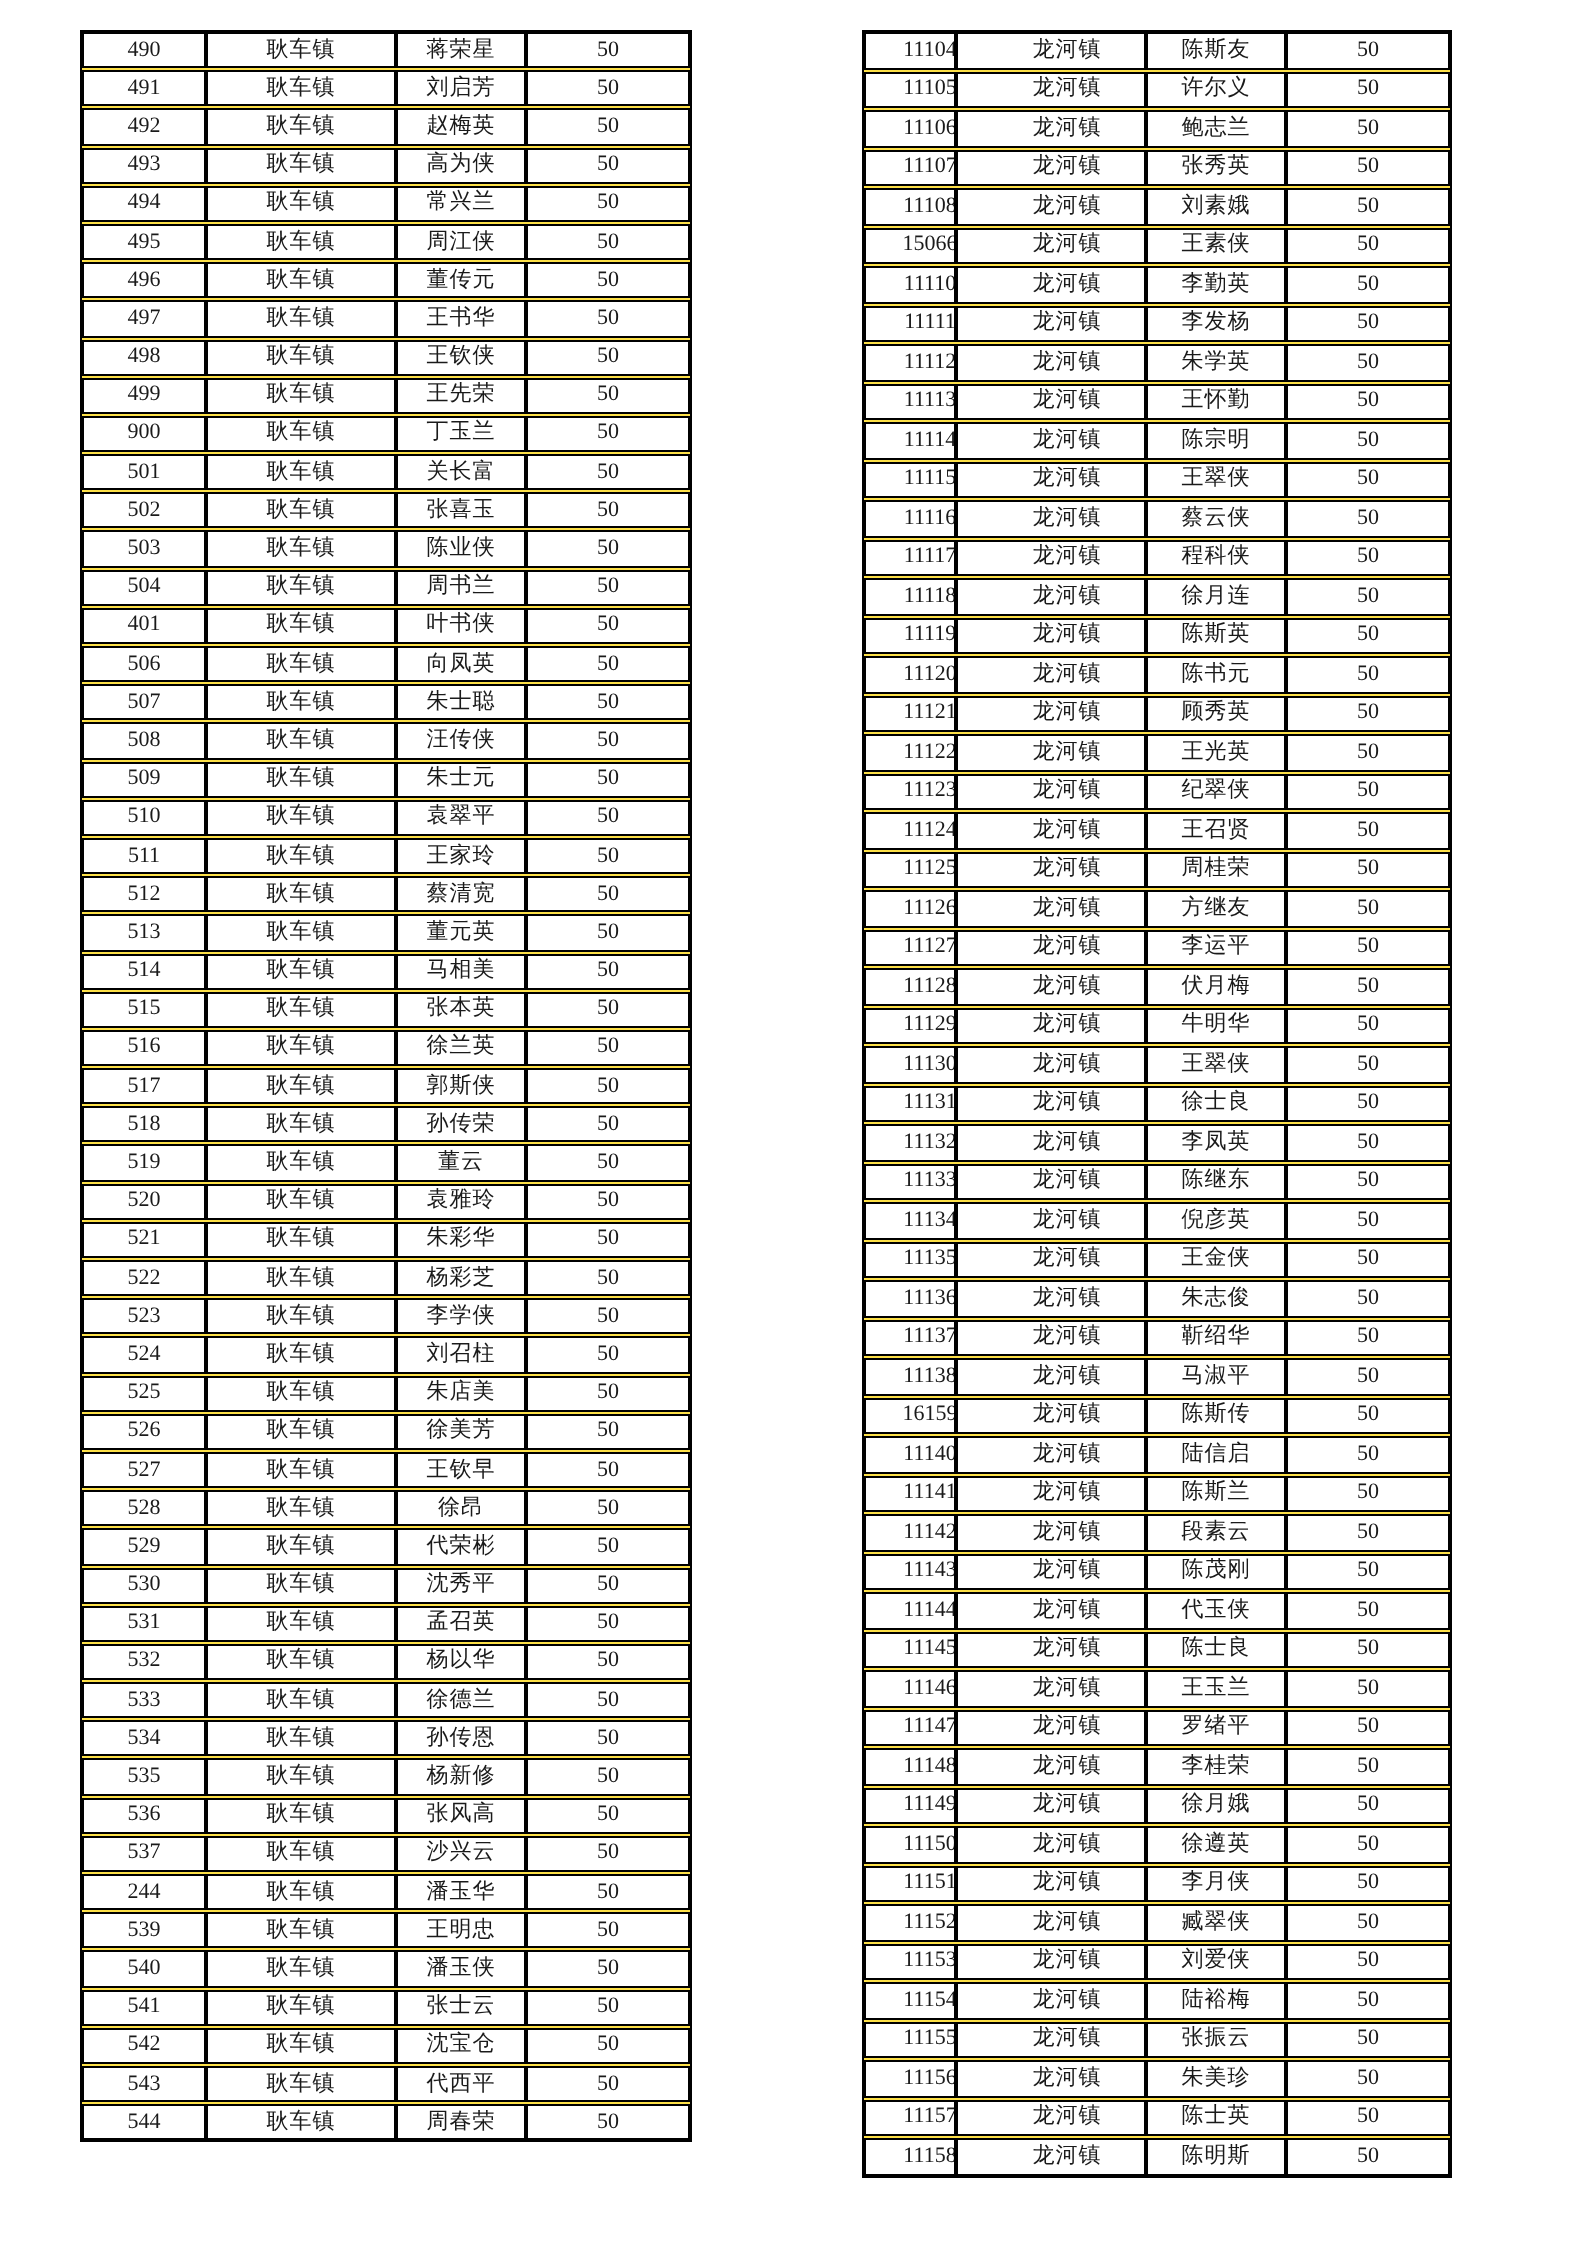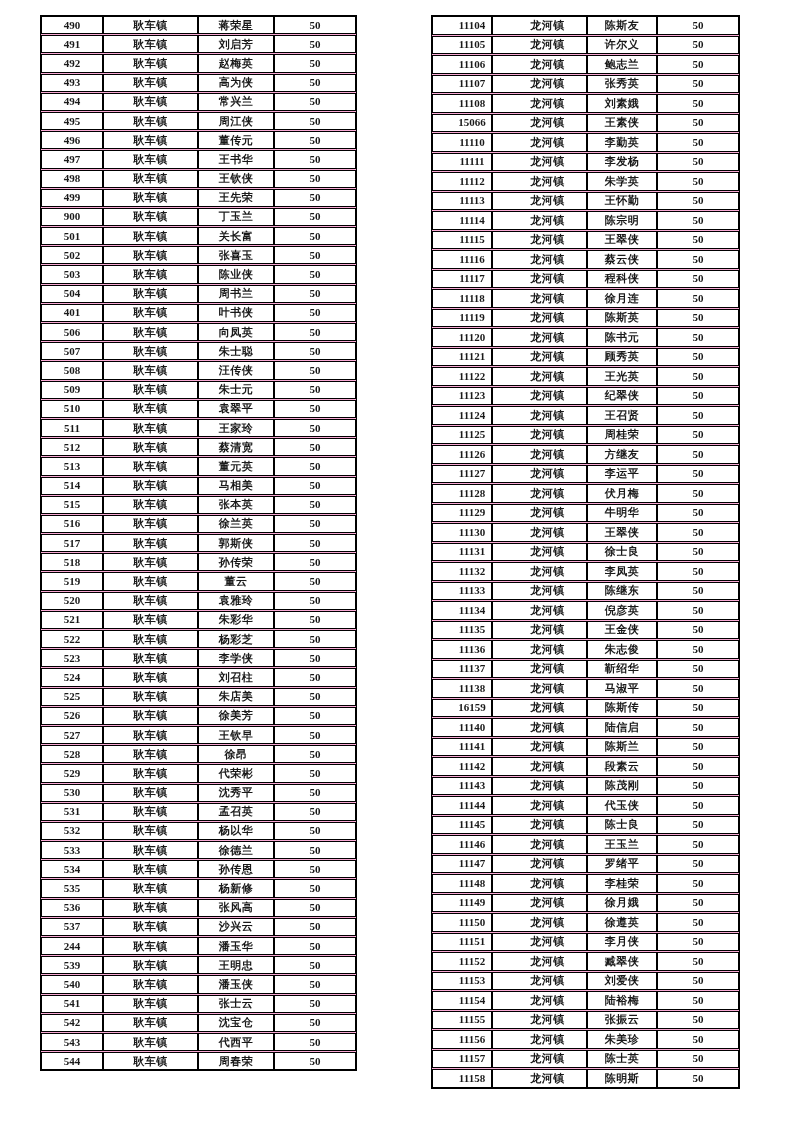--- a/index.html
+++ b/index.html
@@ -5,42 +5,41 @@
   html,body{margin:0;padding:0;}
   body{
     width:793px;height:1122px;position:relative;
     background:#ffffff;overflow:hidden;
     font-family:"Liberation Serif","DejaVu Serif",serif;
     color:#1a1a1a;
   }
   .roster{
     position:absolute;top:15px;
     border:1px solid #000;
-    background:#f9a8d4;
-    font-weight:bold;
+    background:#fde047;
   }
   .roster.t0{left:40px;}
   .roster.t1{left:431px;}
   .row{display:flex;margin-bottom:1px;}
   .row:last-child{margin-bottom:0;}
   .cell{
     box-sizing:border-box;
     border:1px solid #000;
     display:flex;align-items:center;justify-content:center;
     font-size:11px;line-height:1;
     white-space:nowrap;overflow:hidden;
     background:#fff;
   }
   .t0 .cell{height:18.2px;}
   .t1 .cell{height:18.5px;}
   .t0 .c-id{width:62px;}
   .t0 .c-town{width:95px;text-align:center;}
-  .t0 .c-name{width:76px;}
+  .t0 .c-name{width:65px;}
   .t0 .c-value{width:82px;}
-  .t1 .c-id{width:60px;padding-left:20px;}
+  .t1 .c-id{width:46px;padding-left:20px;}
   .t1 .c-town{width:95px;padding-left:16px;}
   .t1 .c-name{width:70px;}
   .t1 .c-value{width:82px;}
   .c-name{letter-spacing:0.5px;}
   .c-town{letter-spacing:0.5px;}
 </style>
 </head>
 <body>
 
 <div class="roster t0">

